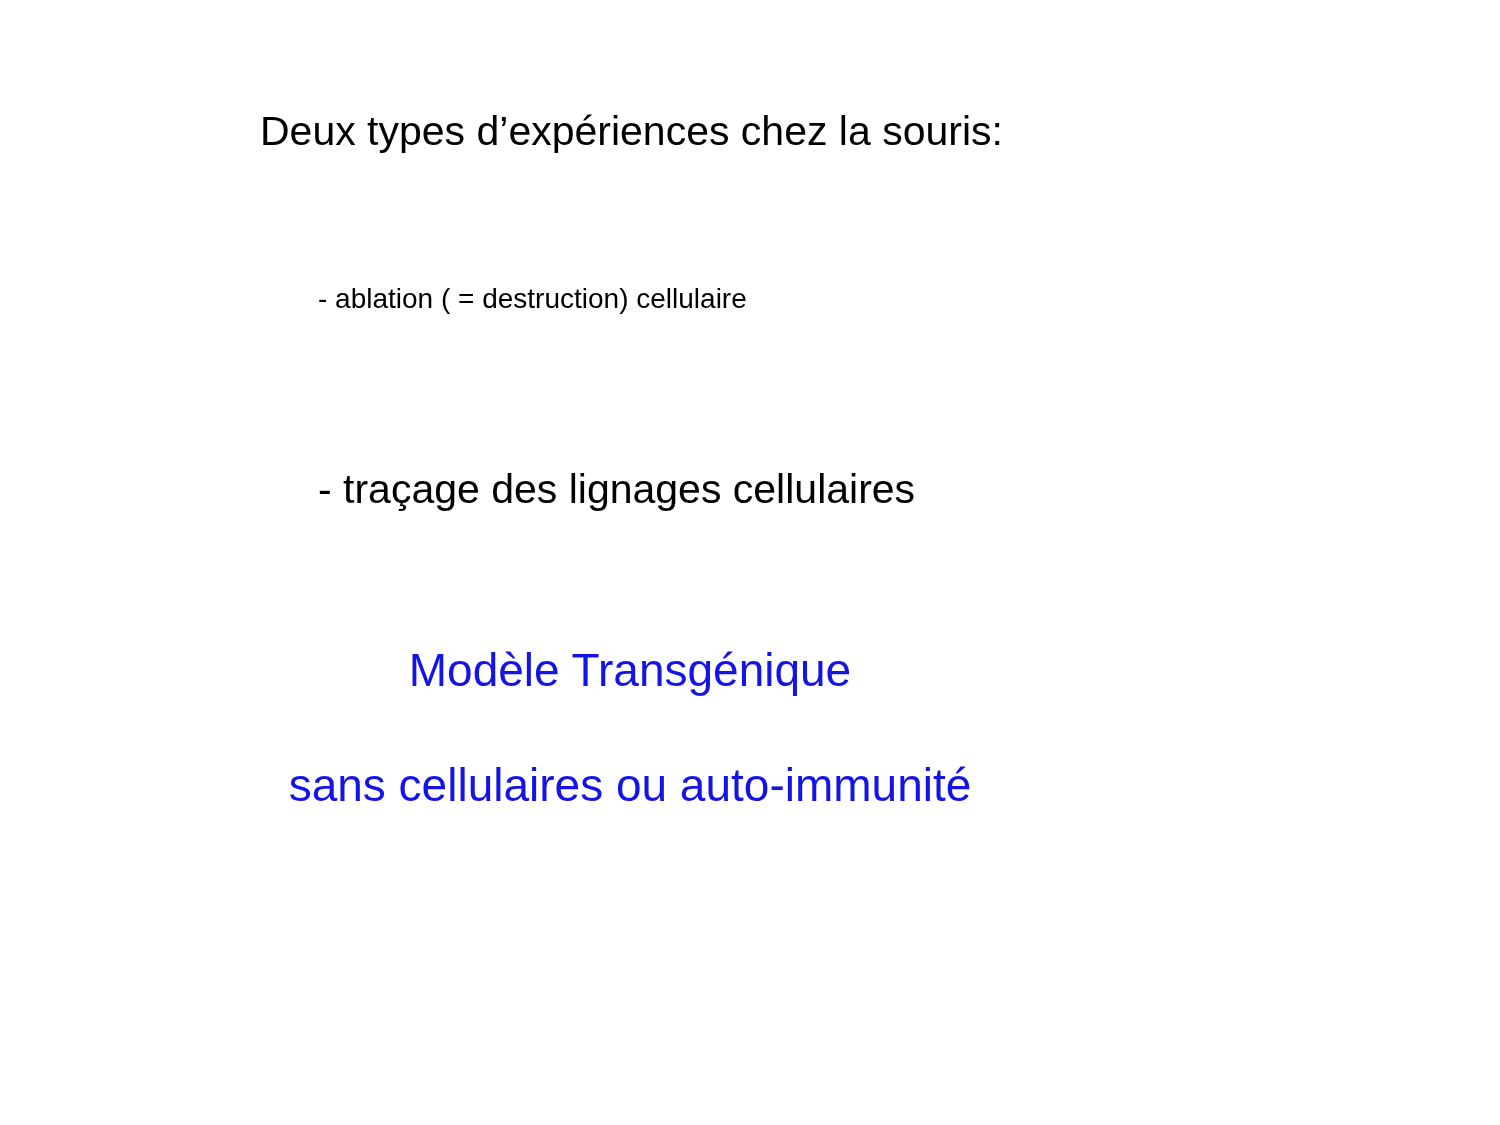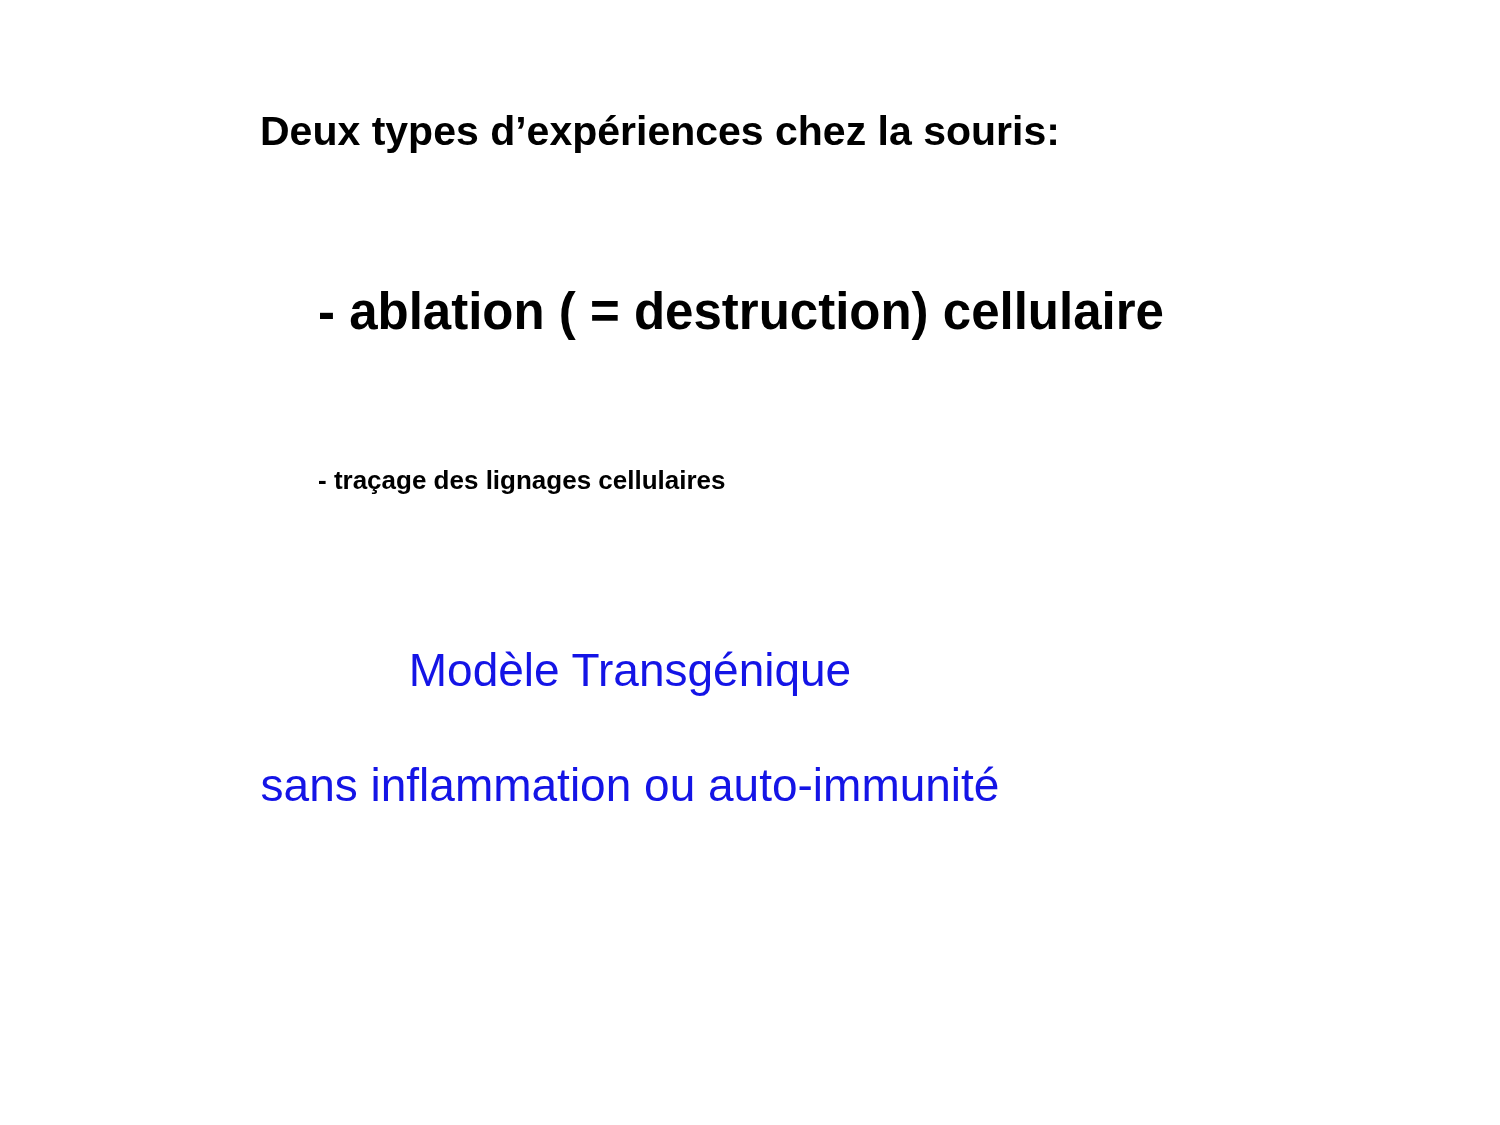--- a/index.html
+++ b/index.html
@@ -13,39 +13,39 @@
   .slide {
     position: relative;
     width: 1500px;
     height: 1125px;
     background: #ffffff;
     overflow: hidden;
   }
   .line {
     position: absolute;
     white-space: nowrap;
-    font-weight: 700;
+    font-weight: 400;
     line-height: 1.15;
   }
   .intro-line {
     left: 260px;
     top: 108px;
     font-size: 41px;
     color: #000000;
   }
   .bullet-one {
     left: 318px;
     top: 283px;
-    font-size: 51px;
+    font-size: 28px;
     color: #000000;
   }
   .bullet-two {
     left: 318px;
     top: 466px;
-    font-size: 26px;
+    font-size: 41px;
     color: #000000;
   }
   .highlight-block {
     position: absolute;
     left: 0;
     top: 640px;
     width: 1260px;
     text-align: center;
     color: #1414e6;
   }
@@ -70,16 +70,16 @@
 
   <div class="line intro-line">Deux types d’expériences chez la souris:</div>
 
   <div class="line bullet-one">- ablation ( = destruction) cellulaire</div>
 
   <div class="line bullet-two">- traçage des lignages cellulaires</div>
 
   <div class="highlight-block">
     <div class="highlight-line">Modèle Transgénique</div>
     <div class="highlight-gap"></div>
-    <div class="highlight-last">sans inflammation ou auto-immunité</div>
+    <div class="highlight-last">sans cellulaires ou auto-immunité</div>
   </div>
 
 </div>
 
 </body></html>

